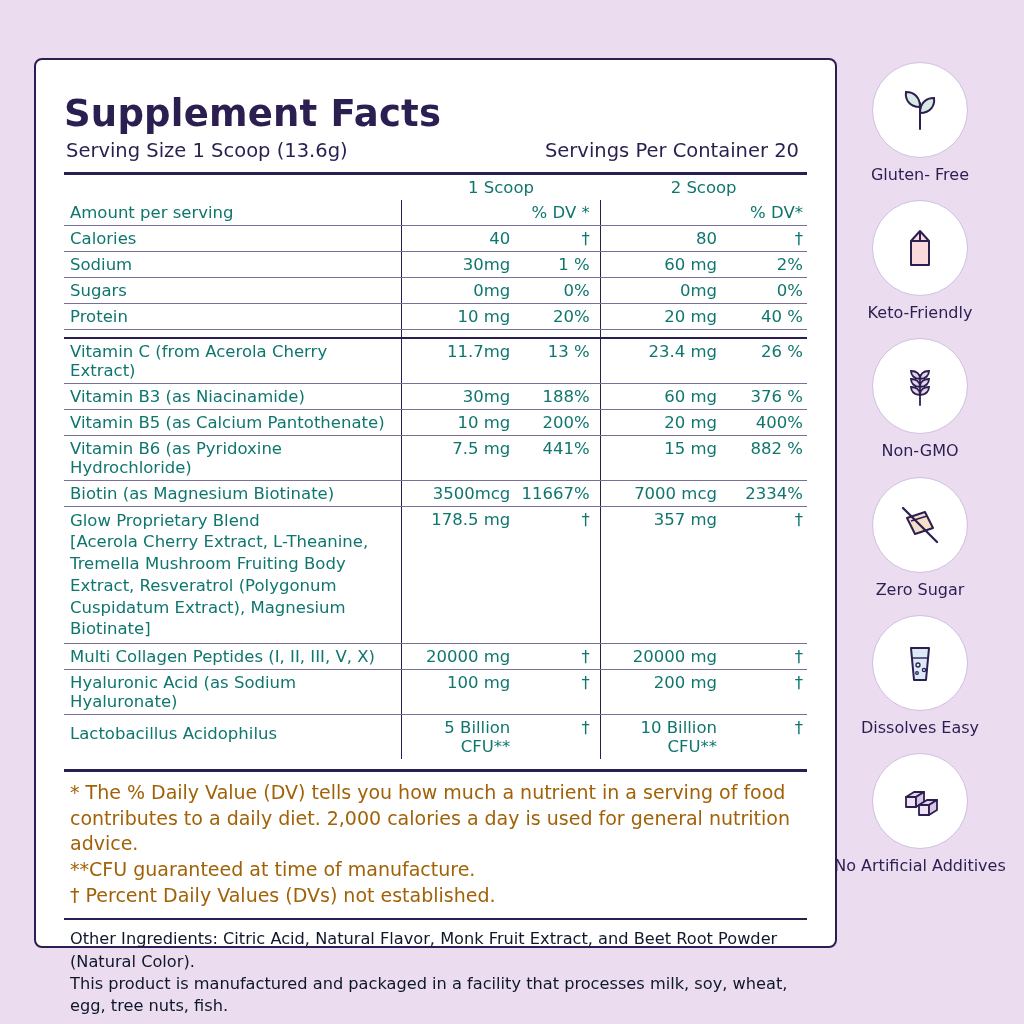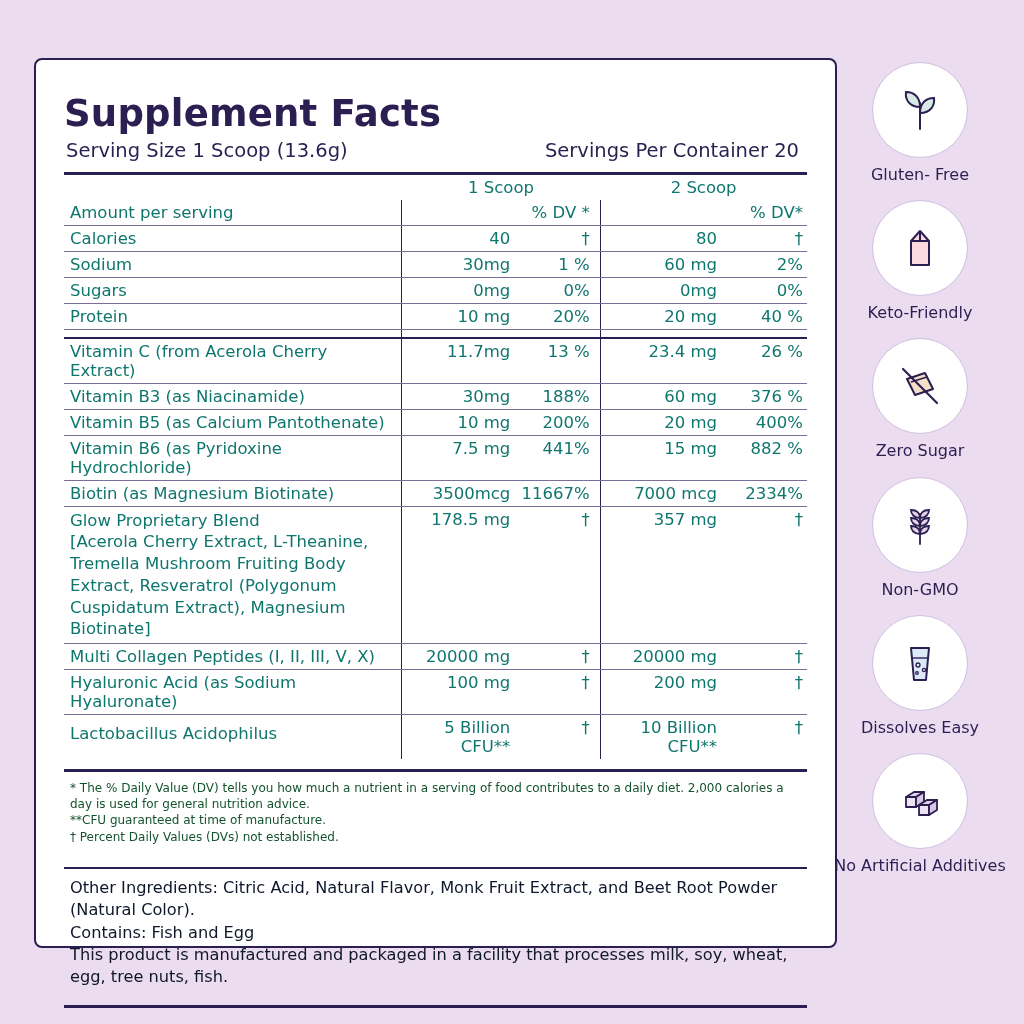--- a/index.html
+++ b/index.html
@@ -84,24 +84,24 @@
   
   .brow td { border-bottom: 1px solid #7a6f99; }
   .vsep-right { border-right: 1px solid #2b1f52; }
 
   .grp-top td { border-top: 2px solid #2b1f52; }
 
   .blend-list { line-height: 1.32; }
 
   
   .footnotes {
-    color: #14532d;
-    font-size: 12px;
+    color: #a16207;
+    font-size: 19px;
     line-height: 1.35;
-    padding: 8px 4px 22px 6px;
+    padding: 8px 4px 10px 6px;
   }
   .footnotes p { margin: 0; }
 
   .other {
     color: #0f172a;
     font-size: 16.2px;
     line-height: 1.38;
     padding: 8px 4px 6px 6px;
   }
   .other p { margin: 0; }
@@ -294,21 +294,20 @@
     <div class="footnotes">
       <p>* The % Daily Value (DV) tells you how much a nutrient in a serving of food contributes to a daily diet. 2,000 calories a day is used for general nutrition advice.</p>
       <p>**CFU guaranteed at time of manufacture.</p>
       <p>† Percent Daily Values (DVs) not established.</p>
     </div>
 
     <div class="rule-med"></div>
 
     <div class="other">
       <p>Other Ingredients: Citric Acid, Natural Flavor, Monk Fruit Extract, and Beet Root Powder (Natural Color).</p>
-      <p>Contains: Fish and Egg</p>
       <p>This product is manufactured and packaged in a facility that processes milk, soy, wheat, egg, tree nuts, fish.</p>
     </div>
 
     <div class="rule-thick"></div>
   </div>
 
   <div class="badges">
 
     <div class="badge">
       <div class="circle">
@@ -323,50 +322,50 @@
 
     <div class="badge">
       <div class="circle">
         <svg width="54" height="54" viewBox="0 0 54 54" fill="none" stroke="#2b1f52" stroke-width="2" stroke-linejoin="round">
           <path d="M18 20 L27 10 L36 20 V44 H18 Z" fill="#fadadd"></path>
           <path d="M18 20 H36"></path>
           <path d="M27 10 V20"></path>
         </svg>
       </div>
       <div class="cap">Keto-Friendly</div>
-    </div>
-
-    <div class="badge">
-      <div class="circle">
-        <svg width="58" height="58" viewBox="0 0 58 58" fill="none" stroke="#2b1f52" stroke-width="2" stroke-linejoin="round">
-          <path d="M16 22 L34 16 L42 32 L24 38 Z" fill="#f4dfc8"></path>
-          <path d="M20 25 L36 20" stroke-width="1.4"></path>
-          <path d="M12 12 L46 46" stroke-width="2.2" stroke-linecap="round"></path>
-        </svg>
-      </div>
-      <div class="cap">Zero Sugar</div>
     </div>
 
     <div class="badge">
       <div class="circle">
         <svg width="54" height="54" viewBox="0 0 54 54" fill="none" stroke="#2b1f52" stroke-width="1.8" stroke-linecap="round">
           <path d="M27 46 V16"></path>
           <path d="M27 20 C21 20 18 16 18 12 C24 12 27 15 27 20 Z" fill="#e7d5e8"></path>
           <path d="M27 20 C33 20 36 16 36 12 C30 12 27 15 27 20 Z" fill="#e7d5e8"></path>
           <path d="M27 28 C21 28 18 24 18 20 C24 20 27 23 27 28 Z" fill="#e7d5e8"></path>
           <path d="M27 28 C33 28 36 24 36 20 C30 20 27 23 27 28 Z" fill="#e7d5e8"></path>
           <path d="M27 36 C21 36 18 32 18 28 C24 28 27 31 27 36 Z" fill="#e7d5e8"></path>
           <path d="M27 36 C33 36 36 32 36 28 C30 28 27 31 27 36 Z" fill="#e7d5e8"></path>
         </svg>
       </div>
       <div class="cap">Non-GMO</div>
     </div>
 
     <div class="badge">
       <div class="circle">
+        <svg width="58" height="58" viewBox="0 0 58 58" fill="none" stroke="#2b1f52" stroke-width="2" stroke-linejoin="round">
+          <path d="M16 22 L34 16 L42 32 L24 38 Z" fill="#f4dfc8"></path>
+          <path d="M20 25 L36 20" stroke-width="1.4"></path>
+          <path d="M12 12 L46 46" stroke-width="2.2" stroke-linecap="round"></path>
+        </svg>
+      </div>
+      <div class="cap">Zero Sugar</div>
+    </div>
+
+    <div class="badge">
+      <div class="circle">
         <svg width="54" height="54" viewBox="0 0 54 54" fill="none" stroke="#2b1f52" stroke-width="2" stroke-linejoin="round">
           <path d="M18 12 H36 L33 44 H21 Z" fill="#dce9f7"></path>
           <path d="M19 22 H35" stroke-width="1.4"></path>
           <circle cx="25" cy="29" r="2" stroke-width="1.3"></circle>
           <circle cx="31" cy="34" r="1.6" stroke-width="1.3"></circle>
           <circle cx="24" cy="37" r="1.3" stroke-width="1.3"></circle>
         </svg>
       </div>
       <div class="cap">Dissolves Easy</div>
     </div>

